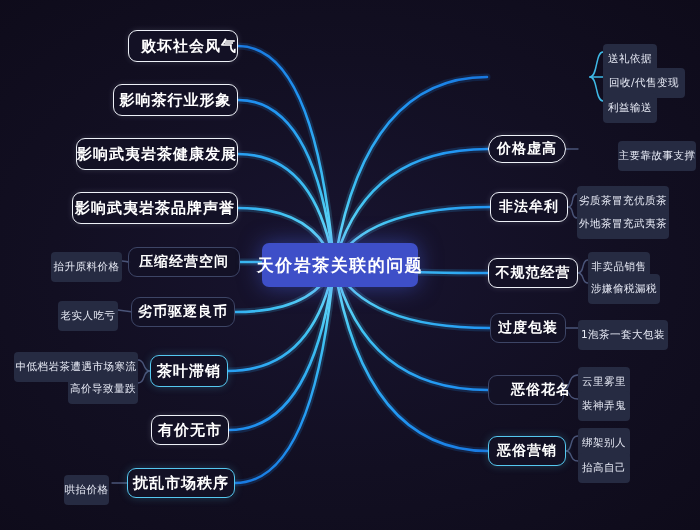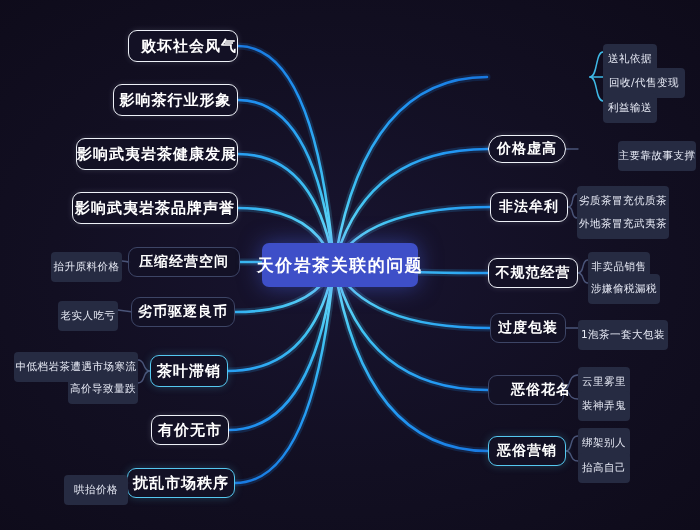--- a/index.html
+++ b/index.html
@@ -118,21 +118,21 @@
   <div class="node b-dim" style="left:128px;top:247px;width:112px;height:30px;font-size:14px;">压缩经营空间</div>
   <div class="node b-dim" style="left:131px;top:297px;width:104px;height:30px;font-size:14px;">劣币驱逐良币</div>
   <div class="node b-cyan" style="left:150px;top:355px;width:78px;height:32px;">茶叶滞销</div>
   <div class="node b-white" style="left:151px;top:415px;width:78px;height:30px;">有价无市</div>
   <div class="node b-cyan" style="left:127px;top:468px;width:108px;height:30px;">扰乱市场秩序</div>
 
   <div class="sub" style="left:51px;top:252px;width:71px;">抬升原料价格</div>
   <div class="sub" style="left:58px;top:301px;width:60px;">老实人吃亏</div>
   <div class="sub" style="left:14px;top:352px;width:124px;">中低档岩茶遭遇市场寒流</div>
   <div class="sub" style="left:68px;top:374px;width:70px;">高价导致量跌</div>
-  <div class="sub" style="left:64px;top:475px;width:64px;">哄抬价格</div>
+  <div class="sub" style="left:64px;top:475px;width:45px;">哄抬价格</div>
 
   <div class="node b-white" style="left:488px;top:135px;width:78px;height:28px;font-size:14px;border-radius:14px;">价格虚高</div>
   <div class="node b-white" style="left:490px;top:192px;width:78px;height:30px;font-size:14px;">非法牟利</div>
   <div class="node b-white" style="left:488px;top:258px;width:90px;height:30px;font-size:14px;">不规范经营</div>
   <div class="node b-dim" style="left:490px;top:313px;width:76px;height:30px;font-size:14px;">过度包装</div>
   <div class="node b-dim" style="left:488px;top:375px;width:76px;height:30px;font-size:14px;padding-left:30px;">恶俗花名</div>
   <div class="node b-cyan" style="left:488px;top:436px;width:78px;height:30px;font-size:14px;">恶俗营销</div>
 
   <div class="sub" style="left:603px;top:44px;width:54px;">送礼依据</div>
   <div class="sub" style="left:603px;top:68px;width:82px;">回收/代售变现</div>

